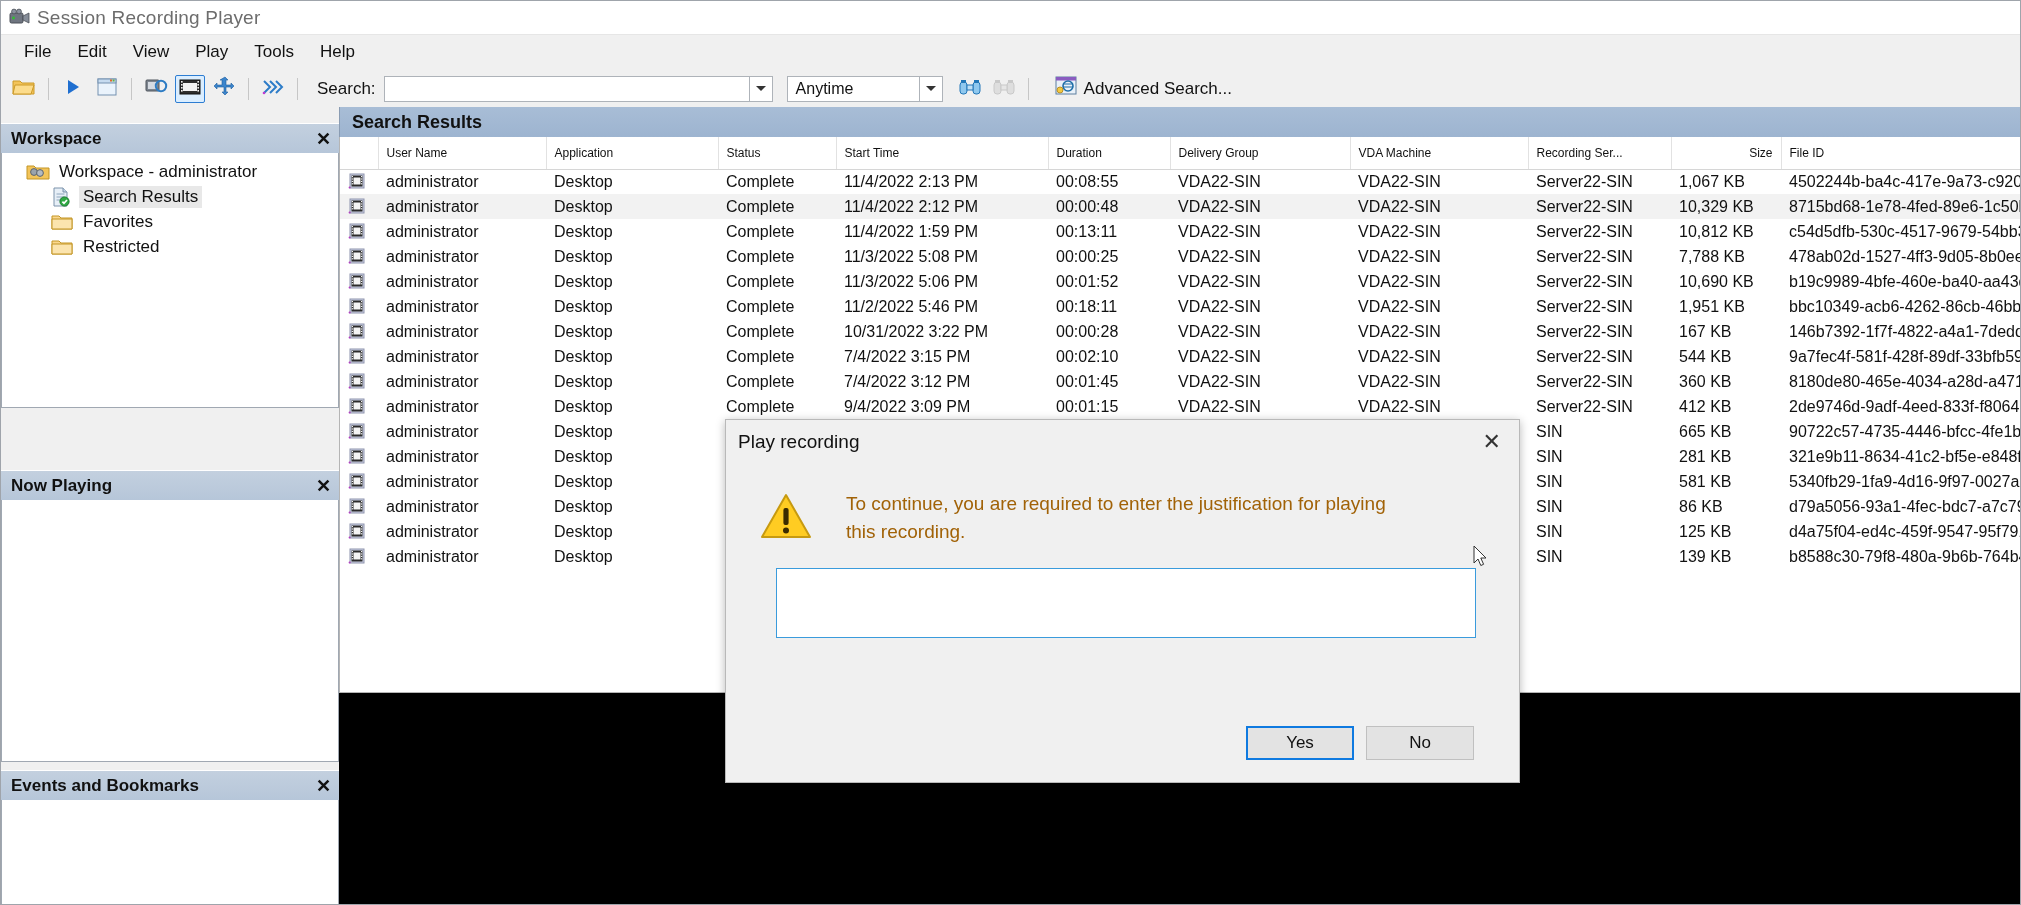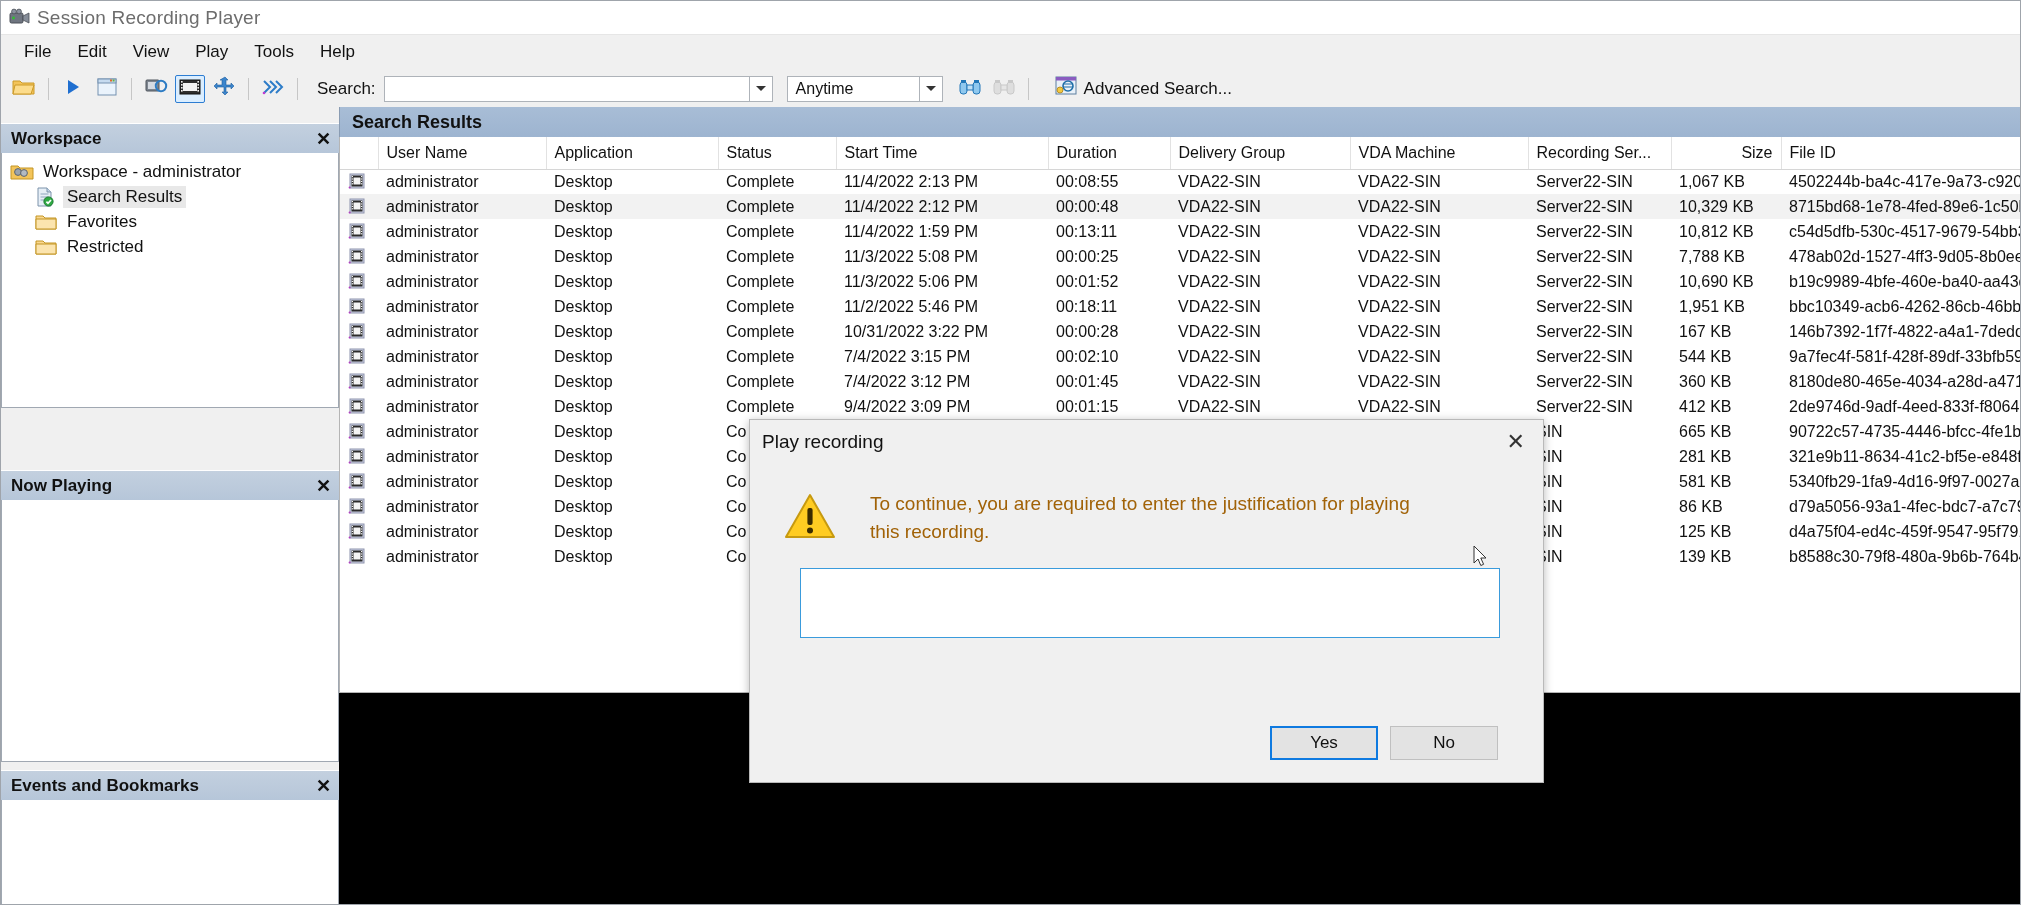--- a/index.html
+++ b/index.html
@@ -132,21 +132,21 @@
   .panel-header .ph-title { font-size: 17px; font-weight: bold; color: #111; white-space: nowrap; }
   .panel-header .ph-close { font-size: 18px; font-weight: bold; color: #111; cursor: pointer; line-height: 1; }
   .panel-body {
     background: #ffffff;
     border: 1px solid #a0a8b2;
     border-top: none;
     overflow: hidden;
   }
 
   
-  .tree { padding: 6px 0 0 6px; }
+  .tree { padding: 6px 0 0 22px; }
   .tree-row { display: flex; align-items: center; height: 25px; white-space: nowrap; }
   .tree-row .tr-label { font-size: 17px; color: #111; padding: 1px 4px; }
   .tree-row.selected .tr-label { background: #e8e8e8; }
   .tree-ico { width: 24px; height: 20px; margin-right: 5px; position: relative; flex: none; }
 
   
   .content {
     position: absolute; left: 338px; top: 106px;
     width: 1683px; height: 798px;
     background: #000000;
@@ -167,21 +167,21 @@
     border: 1px solid #b5b5b5;
     border-top: none;
     overflow: hidden;
   }
   table.grid { border-collapse: collapse; width: 100%; table-layout: fixed; }
   table.grid thead th {
     height: 32px;
     background: #ffffff;
     border-bottom: 1px solid #d6d6d6;
     border-right: 1px solid #e2e2e2;
-    font-size: 16px; font-weight: normal; color: #111;
+    font-size: 12px; font-weight: normal; color: #111;
     text-align: left; padding: 0 8px;
     white-space: nowrap;
     overflow: hidden;
   }
   table.grid thead th.num { text-align: right; }
   table.grid tbody td {
     height: 25px;
     font-size: 16px; color: #111;
     padding: 0 8px;
     white-space: nowrap; overflow: hidden;
@@ -200,21 +200,21 @@
   col.c-dur  { width: 122px; }
   col.c-dg   { width: 180px; }
   col.c-vda  { width: 178px; }
   col.c-rs   { width: 143px; }
   col.c-size { width: 110px; }
   col.c-fid  { width: 242px; }
 
   
   .dialog {
     position: absolute;
-    left: 748px; top: 418px;
+    left: 724px; top: 418px;
     width: 795px; height: 364px;
     background: #f0f0f0;
     border: 1px solid #b9b9b9;
     box-shadow: 0 2px 9px rgba(0,0,0,.28);
     z-index: 50;
   }
   .dlg-title {
     height: 44px;
     display: flex; align-items: center; justify-content: space-between;
     padding: 0 14px 0 12px;

